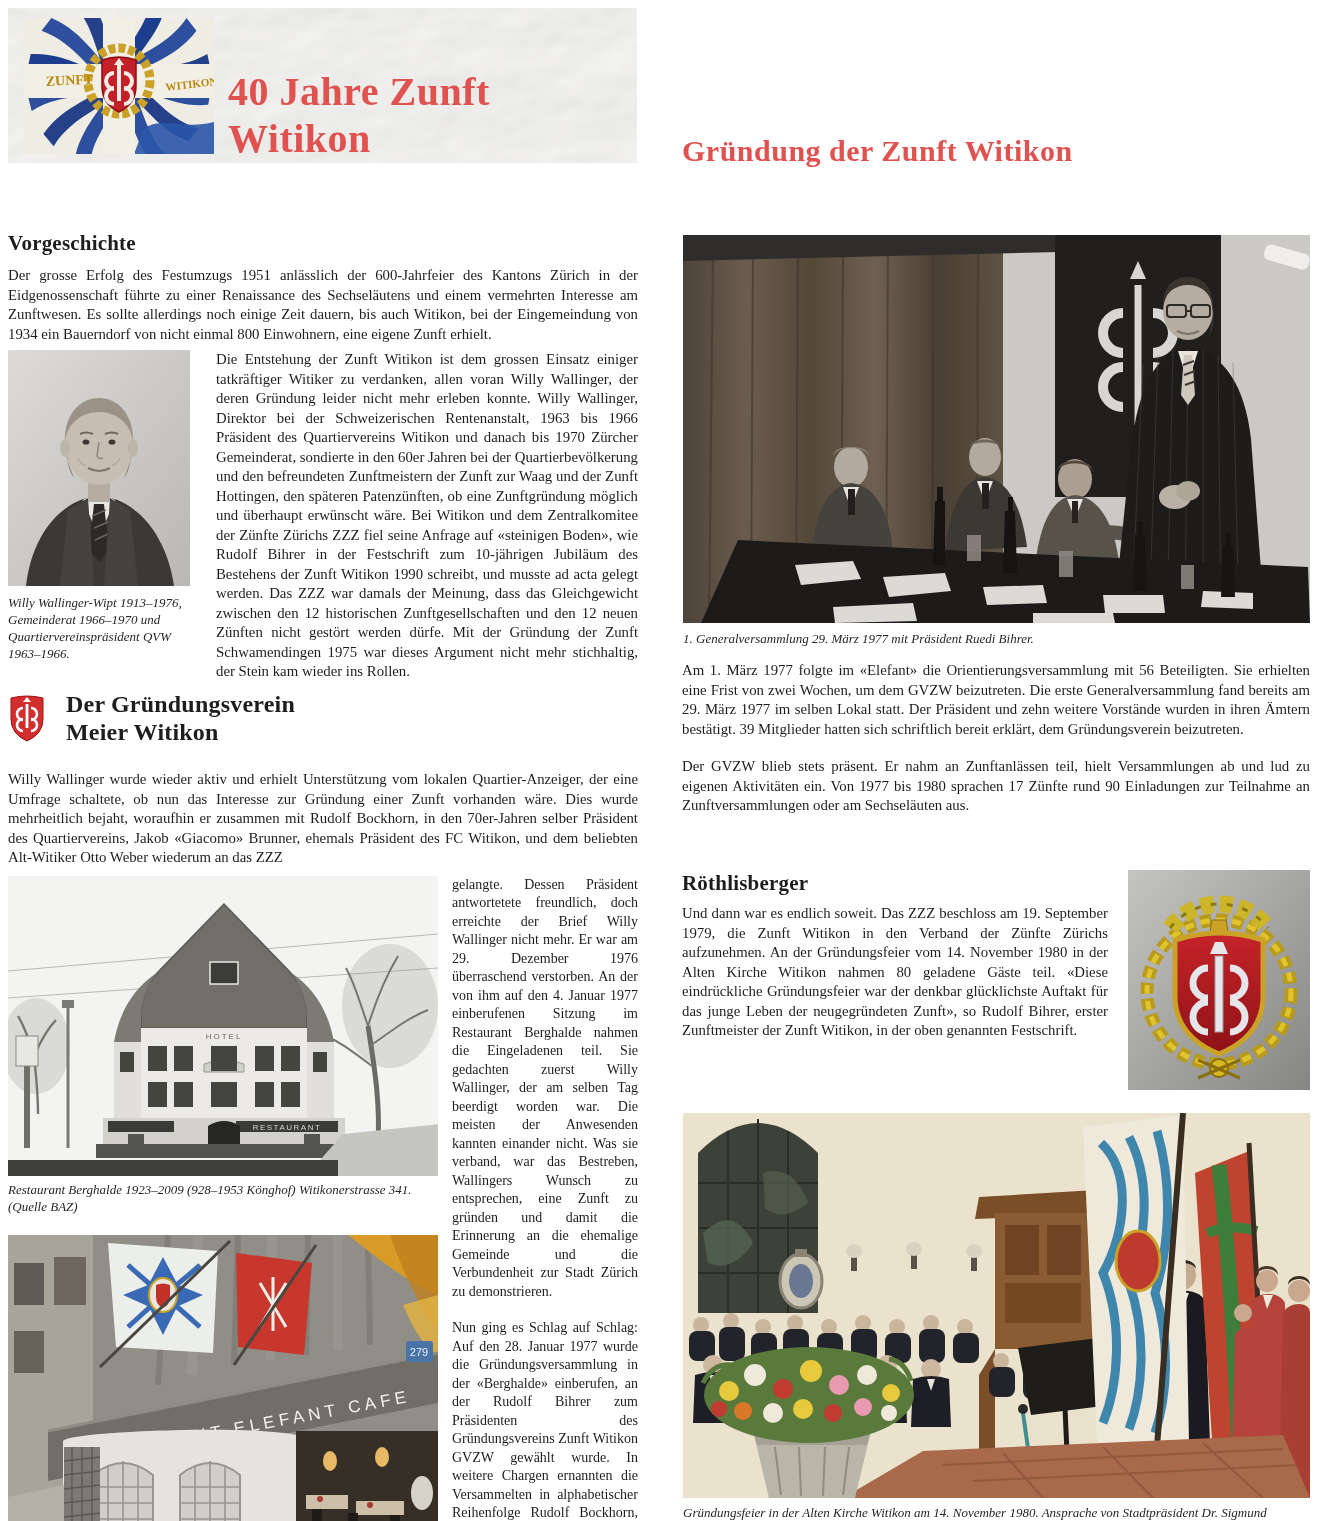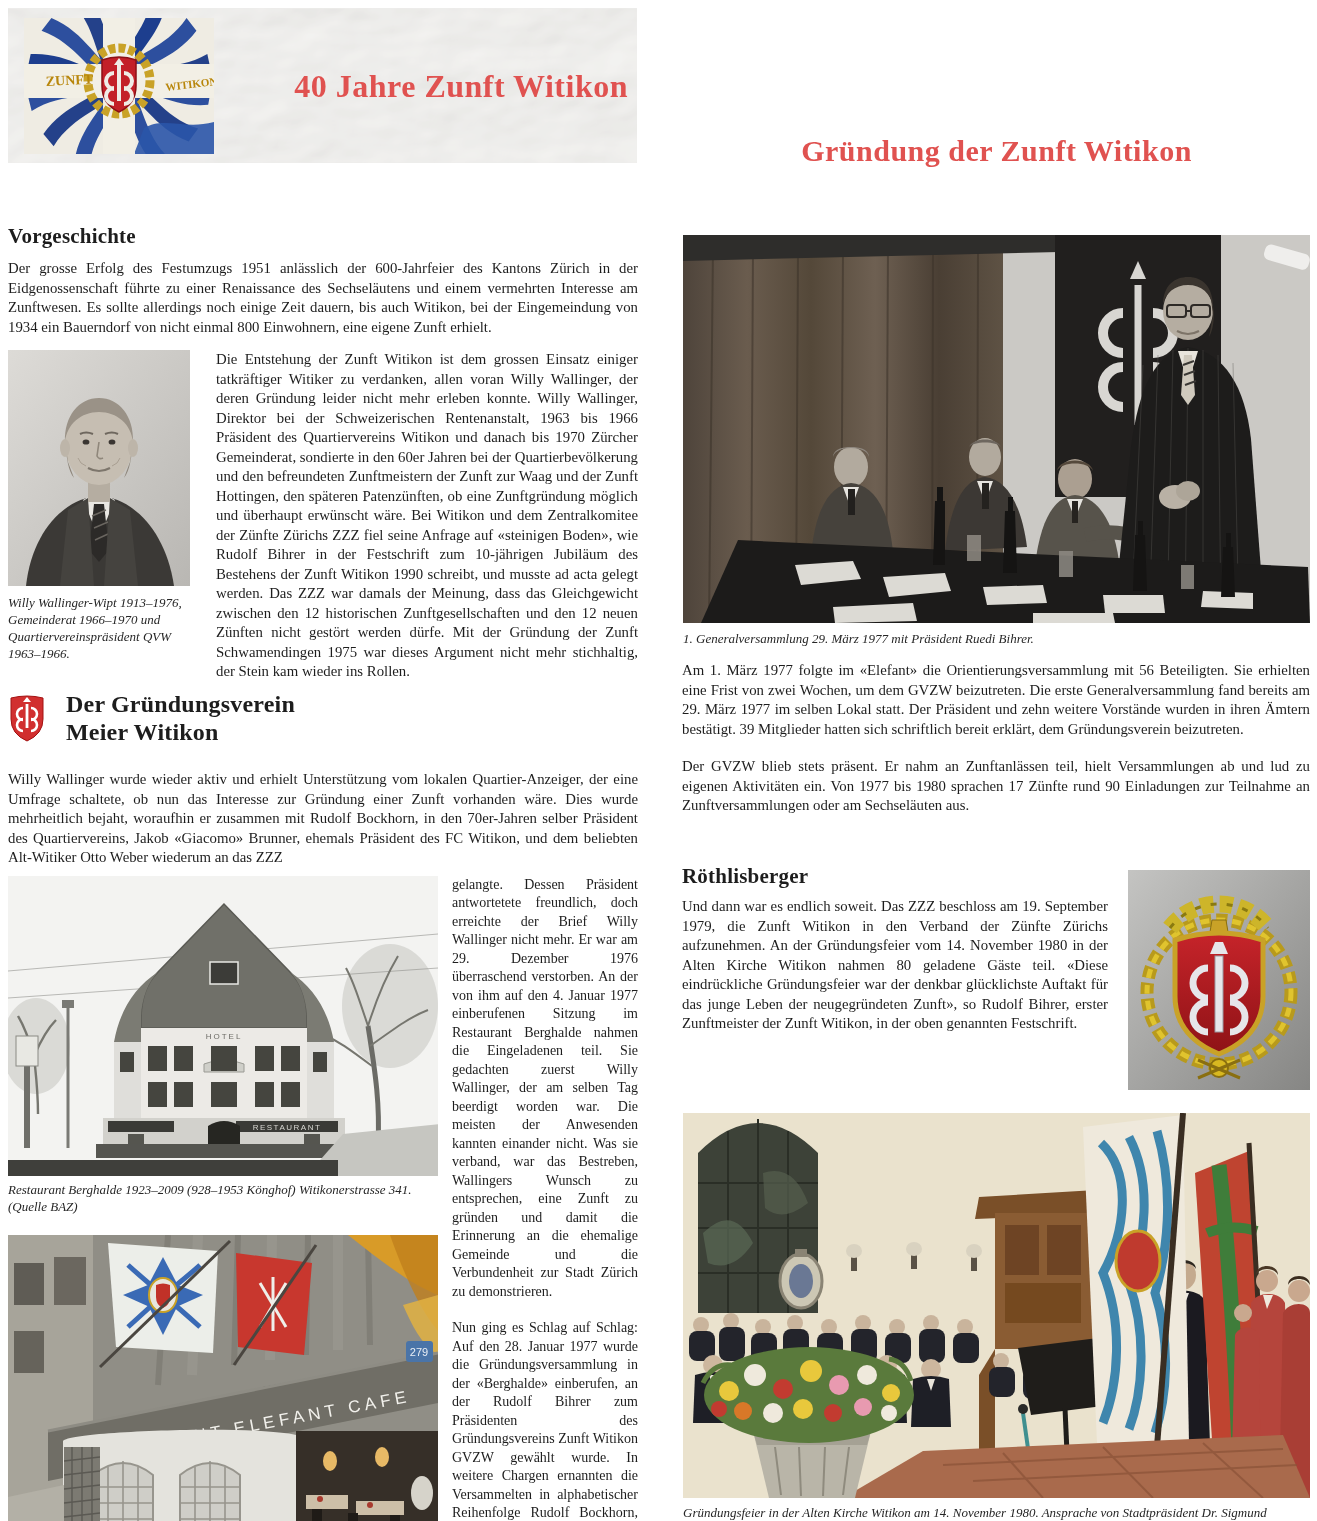--- a/index.html
+++ b/index.html
@@ -5,27 +5,27 @@
   html,body{margin:0;padding:0;}
   body{
     width:1317px;height:1521px;position:relative;background:#ffffff;
     font-family:"Liberation Serif",serif;color:#1d1d1d;overflow:hidden;
   }
   .abs{position:absolute;}
   
   .body-text{font-size:14.8px;line-height:19.5px;text-align:justify;margin:0;hyphens:auto;}
   .narrow-text{font-size:14px;line-height:18.5px;text-align:justify;margin:0;hyphens:auto;}
   .caption{font-style:italic;font-size:13px;line-height:17px;color:#262626;margin:0;}
-  .h-small{font-size:21px;font-weight:bold;margin:0 0 10px 0;letter-spacing:.2px;}
+  .h-small{font-size:21px;font-weight:bold;margin:7px 0 10px 0;letter-spacing:.2px;}
   .h-section{font-size:24px;line-height:28px;font-weight:bold;margin:0;letter-spacing:.2px;}
-  .red-title{color:#e05250;font-weight:bold;letter-spacing:.5px;margin:0;text-align:center;}
+  .red-title{color:#e05250;font-weight:bold;letter-spacing:.5px;margin:0;}
   
   .banner{left:8px;top:8px;width:629px;height:155px;background:#efeeec;overflow:hidden;}
   .banner svg.paper{position:absolute;left:0;top:0;}
-  .banner-title{position:absolute;left:220px;top:60px;width:400px;text-align:right;font-size:32px;}
+  .banner-title{position:absolute;left:220px;top:60px;width:400px;text-align:left;font-size:40px;}
   .flag-img{position:absolute;left:16px;top:10px;}
   
   .sec-vorgeschichte{left:8px;top:224px;width:630px;}
   .sec-entstehung{left:8px;top:350px;width:630px;}
   .portrait-float{float:left;width:182px;margin:0 26px 4px 0;}
   .portrait-float .caption{margin-top:8px;}
   .sec-verein{left:8px;top:690px;width:630px;}
   .verein-head{display:flex;gap:20px;align-items:center;}
   .verein-intro{margin-top:24px;}
   .photo-flow{margin-top:8px;}

